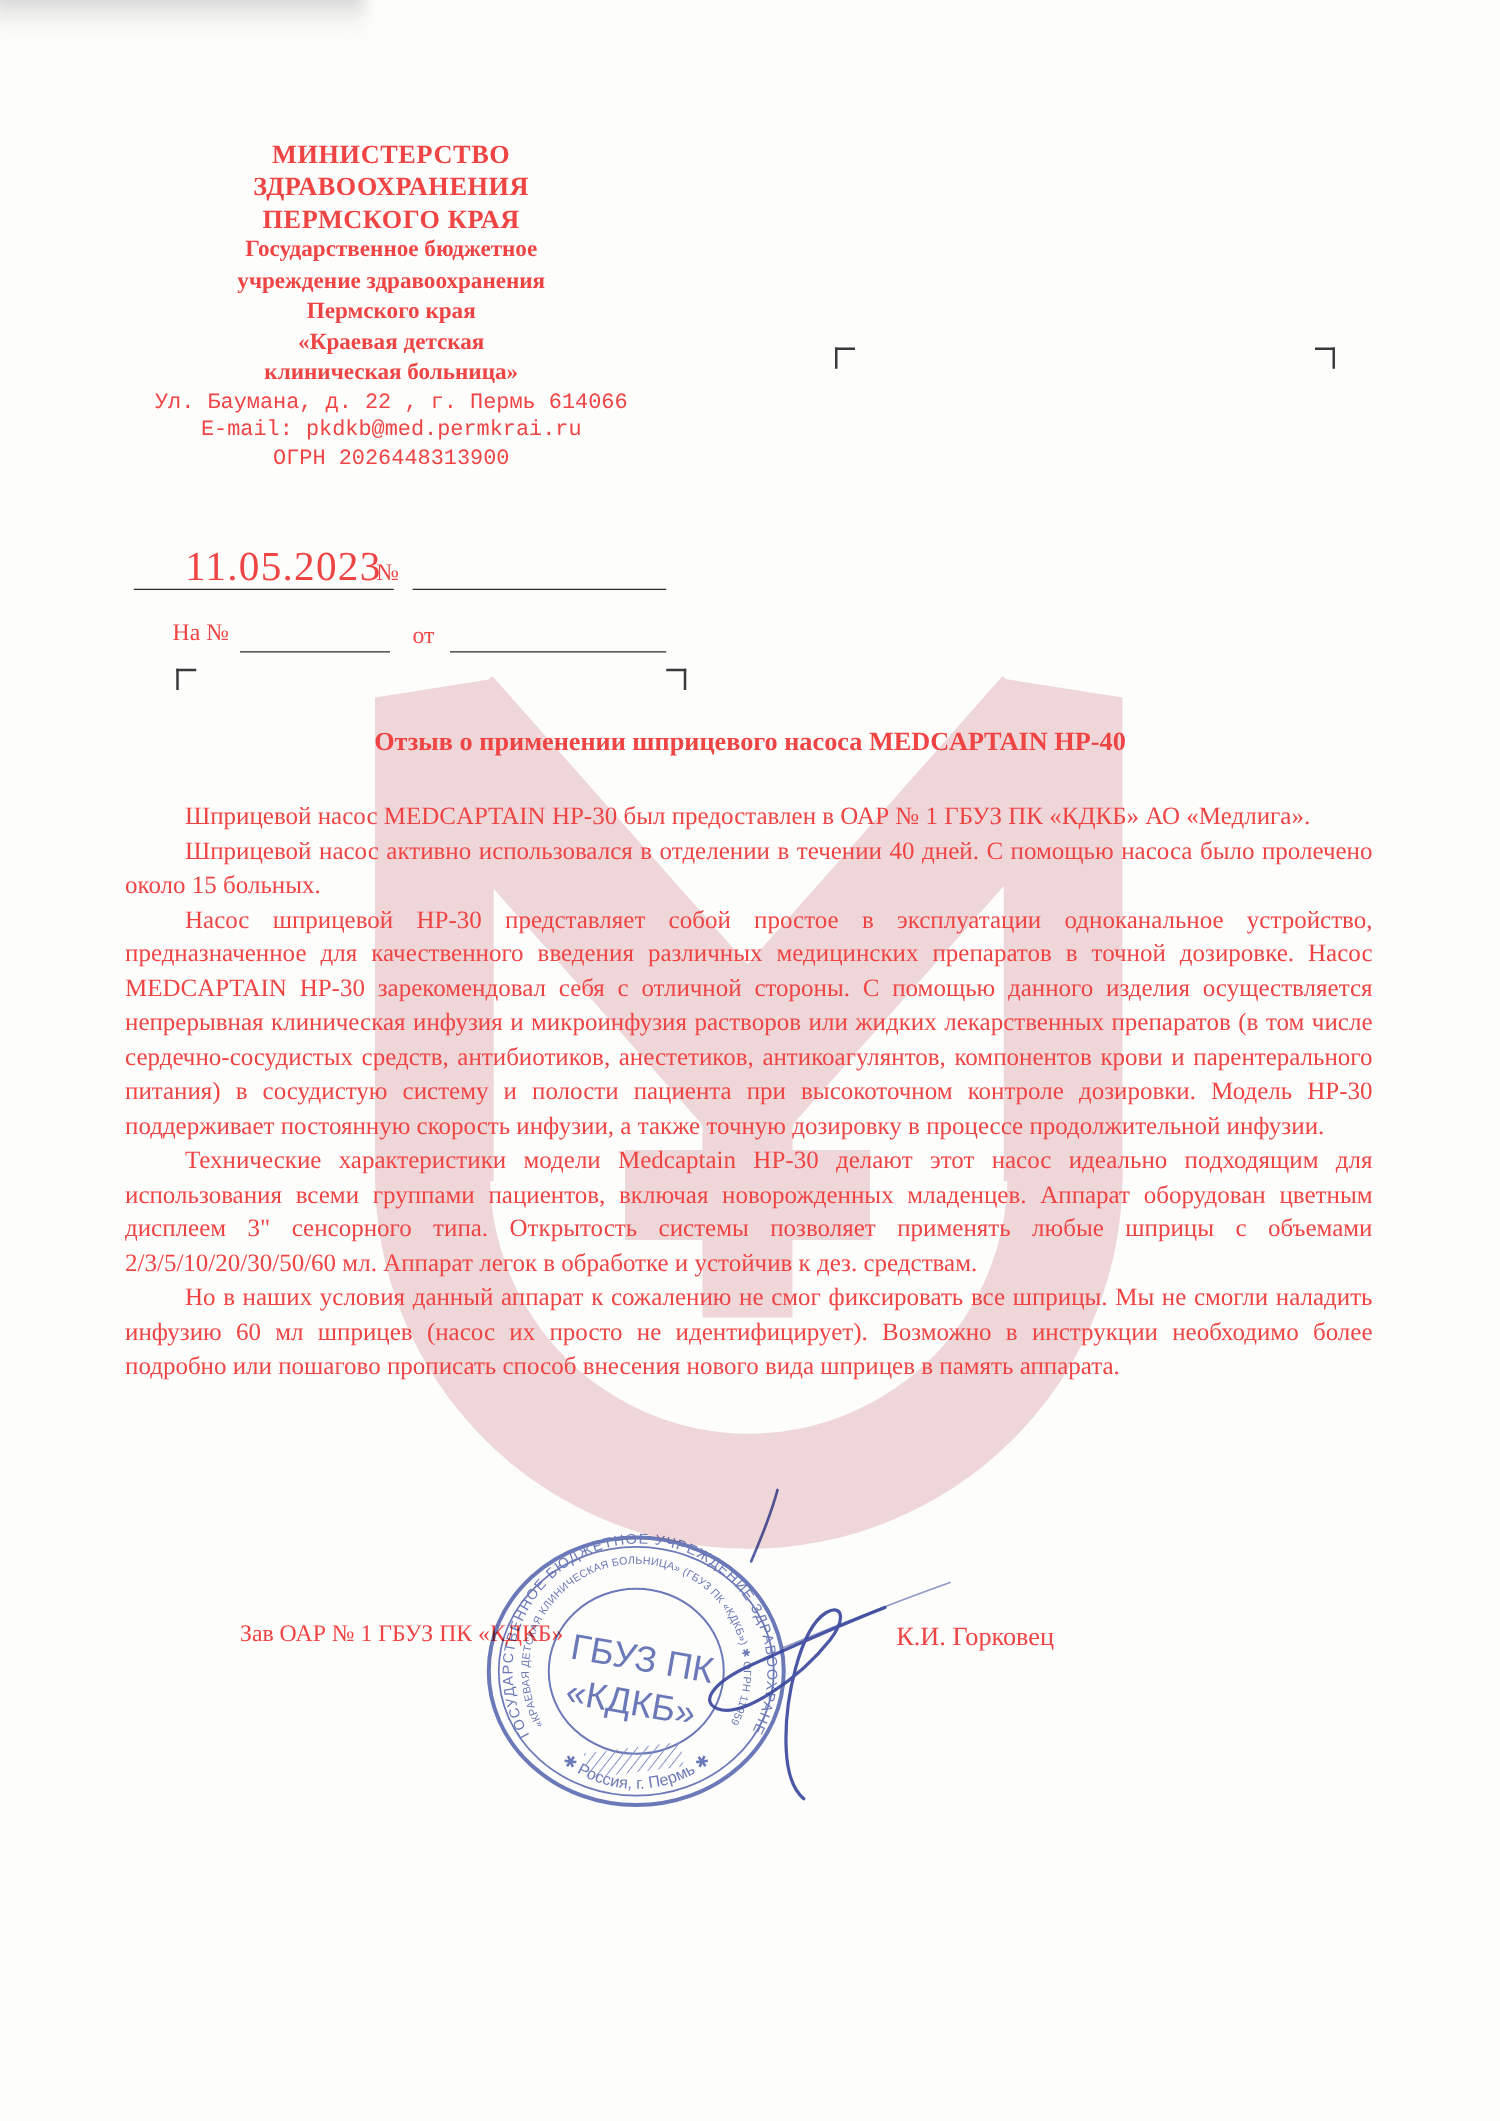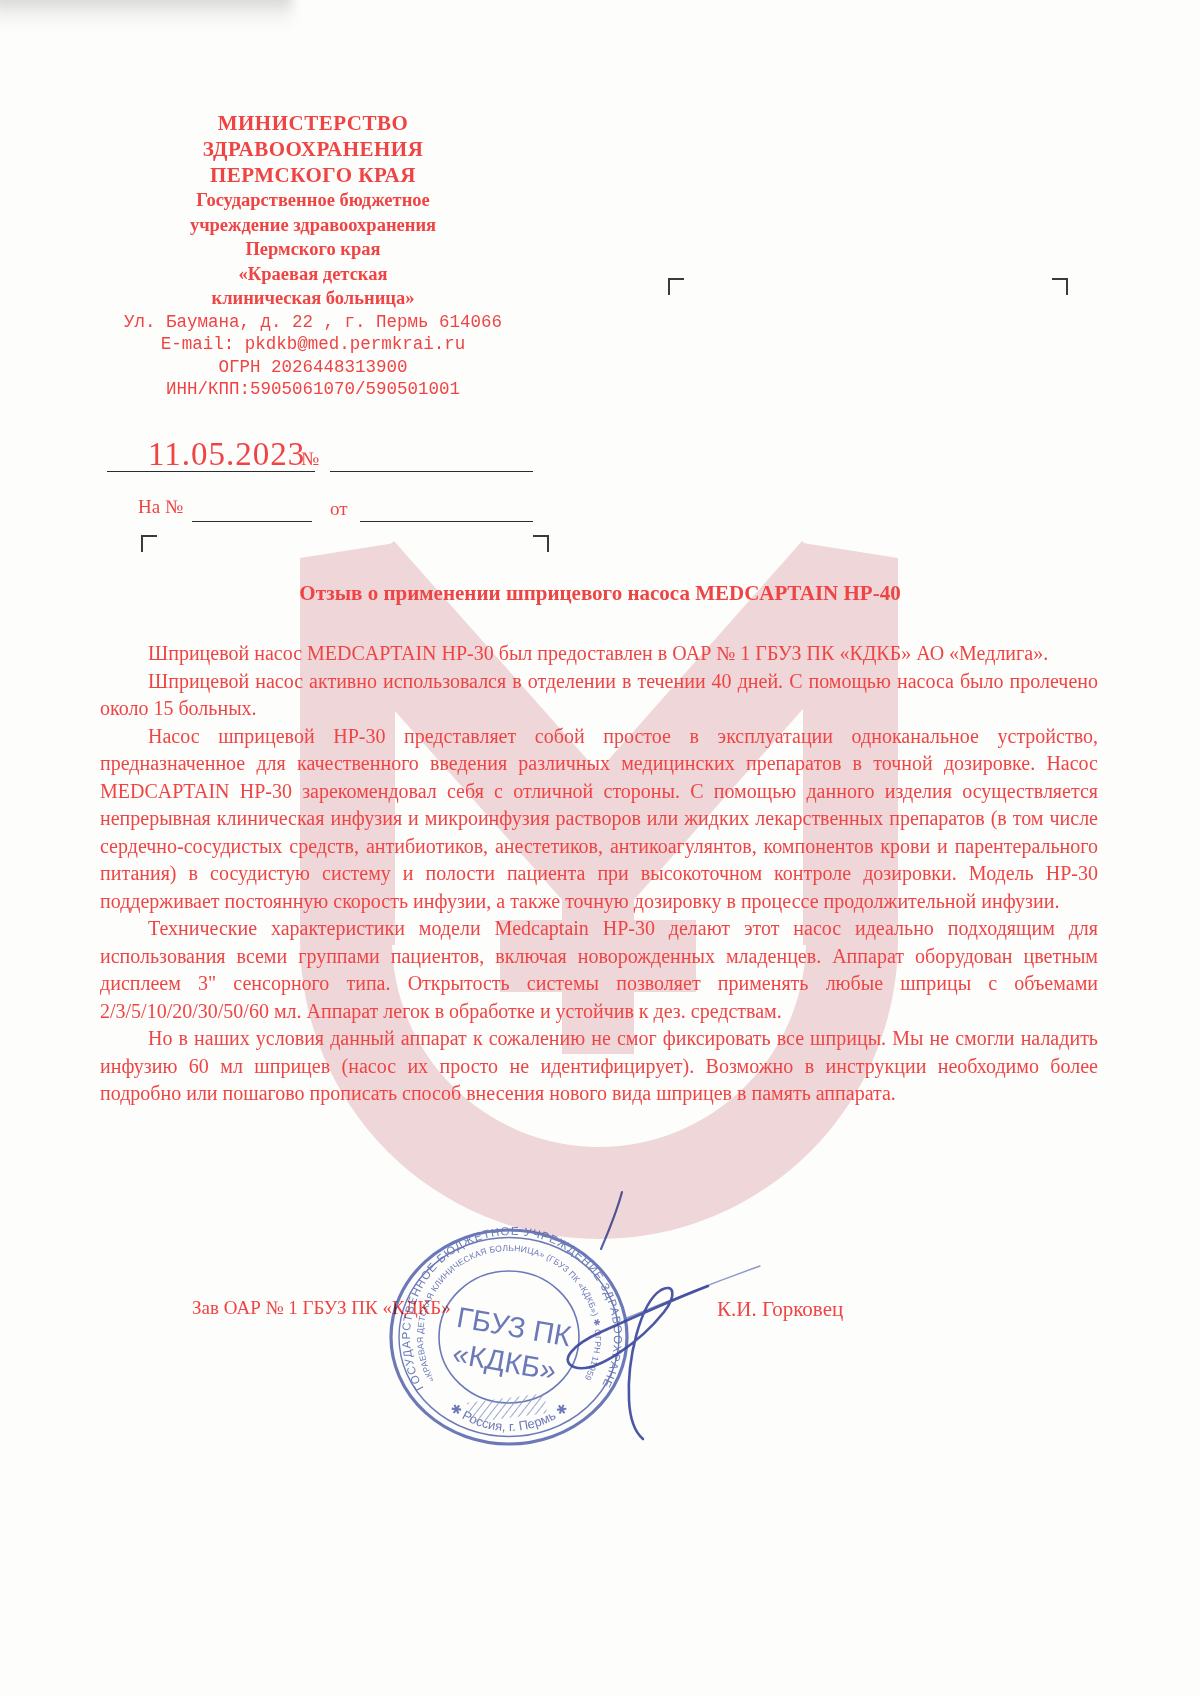--- a/index.html
+++ b/index.html
@@ -86,21 +86,20 @@
     <div class="lh-ministry">ЗДРАВООХРАНЕНИЯ</div>
     <div class="lh-ministry">ПЕРМСКОГО КРАЯ</div>
     <div class="lh-org">Государственное бюджетное</div>
     <div class="lh-org">учреждение здравоохранения</div>
     <div class="lh-org">Пермского края</div>
     <div class="lh-org">«Краевая детская</div>
     <div class="lh-org">клиническая больница»</div>
     <div class="lh-contact">Ул. Баумана, д. 22 , г. Пермь 614066</div>
     <div class="lh-contact">E-mail: pkdkb@med.permkrai.ru</div>
     <div class="lh-contact">ОГРН 2026448313900</div>
-    <div class="lh-contact">ИНН/КПП:5905061070/590501001</div>
   </div>
 
   <div class="txt ref-date">11.05.2023</div>
   <div class="u-line" style="left:107px;top:471px;width:208px;"></div>
   <div class="txt ref-label" style="left:301px;top:448px;">№</div>
   <div class="u-line" style="left:330px;top:471px;width:203px;"></div>
 
   <div class="txt ref-label" style="left:138px;top:496px;">На №</div>
   <div class="u-line" style="left:192px;top:521px;width:120px;"></div>
   <div class="txt ref-label" style="left:330px;top:498px;">от</div>

